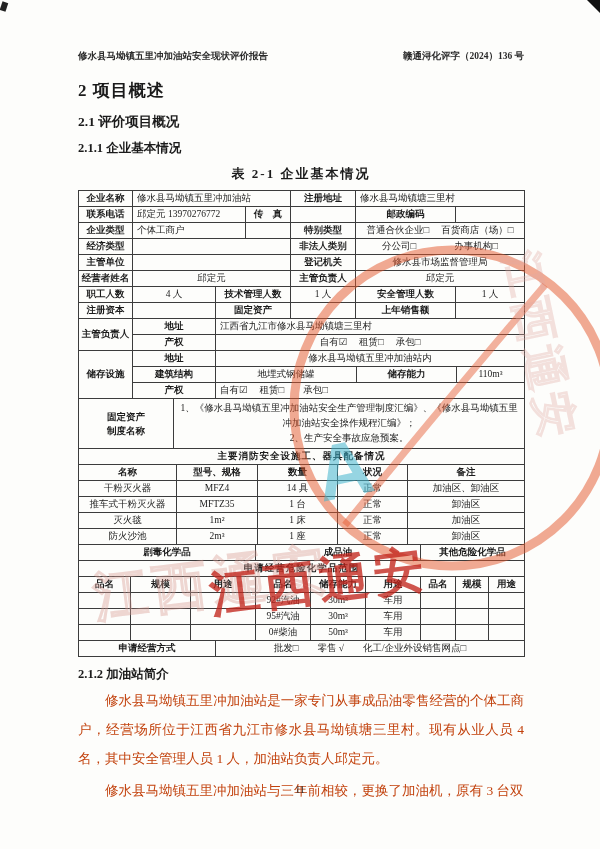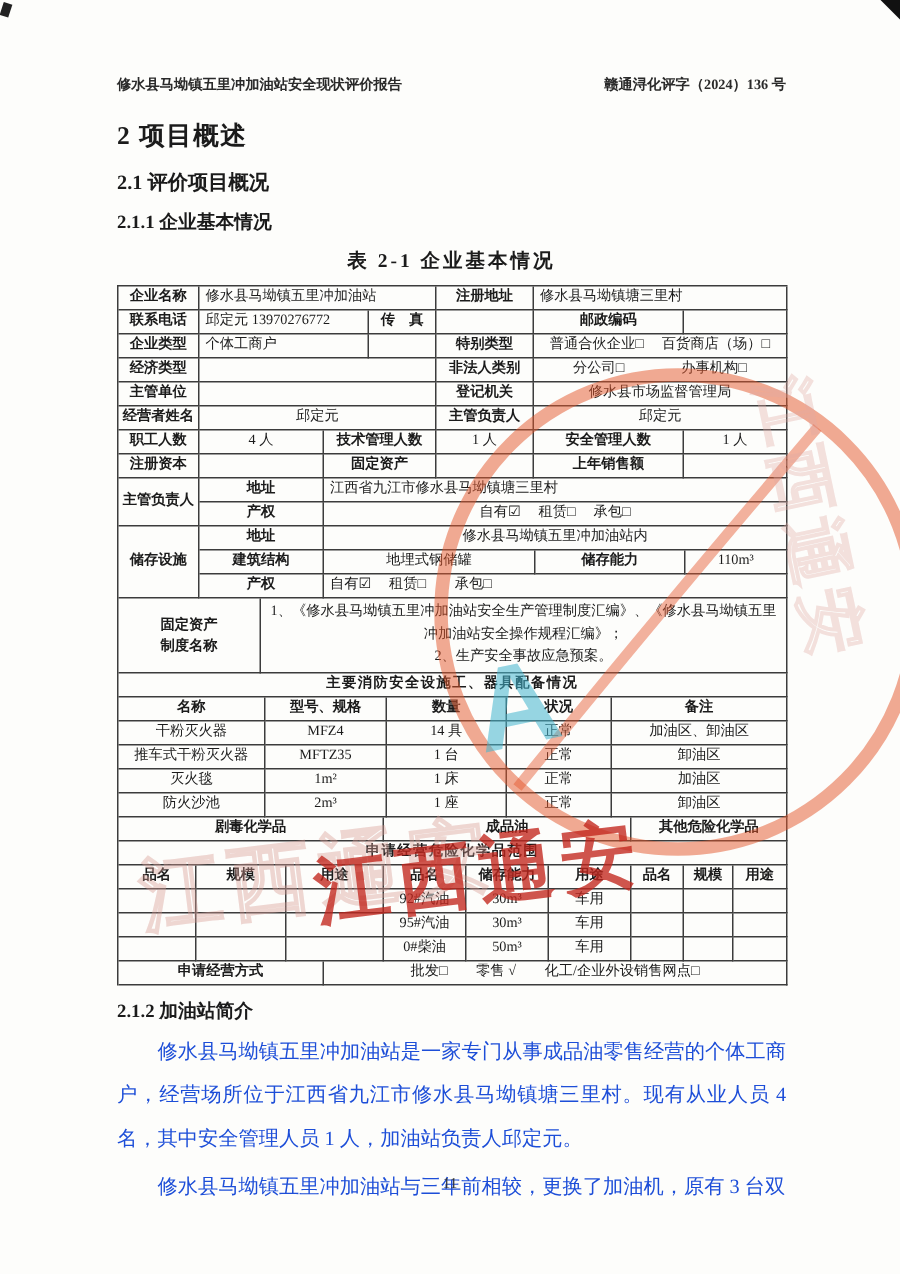--- a/index.html
+++ b/index.html
@@ -19,21 +19,21 @@
       min-height:16px;display:flex;align-items:center;justify-content:center;text-align:center;
       padding:0 2px;overflow:hidden;}
   .lb{font-weight:bold;}
   .lt{justify-content:flex-start;text-align:left;padding-left:4px;}
   .pre{white-space:pre;}
   .col{display:flex;flex-direction:column;}
   .mgmt-label{flex-direction:column;line-height:14px;}
   .mgmt-content{display:block;padding:2px 4px;line-height:15px;text-align:center;}
   .sect{letter-spacing:1px;}
   
-  .para{font-size:13.5px;line-height:29px;text-align:justify;text-indent:2em;margin:3px 0 0 0;color:#1d4ed8;}
+  .para{font-size:13.5px;line-height:29px;text-align:justify;text-indent:2em;margin:3px 0 0 0;color:#c2410c;}
   .pageno{position:absolute;left:0;right:0;top:784px;text-align:center;font-size:10px;color:#333;}
   
   .wm{position:absolute;left:0;top:0;pointer-events:none;z-index:4;}
   .corner-tr{position:absolute;right:0;top:0;width:0;height:0;z-index:5;
              border-top:13px solid #111;border-left:13px solid transparent;}
   .corner-tl{position:absolute;left:1px;top:2px;width:6px;height:9px;background:#222;z-index:5;
              transform:rotate(18deg);}
 </style>
 </head>
 <body>

